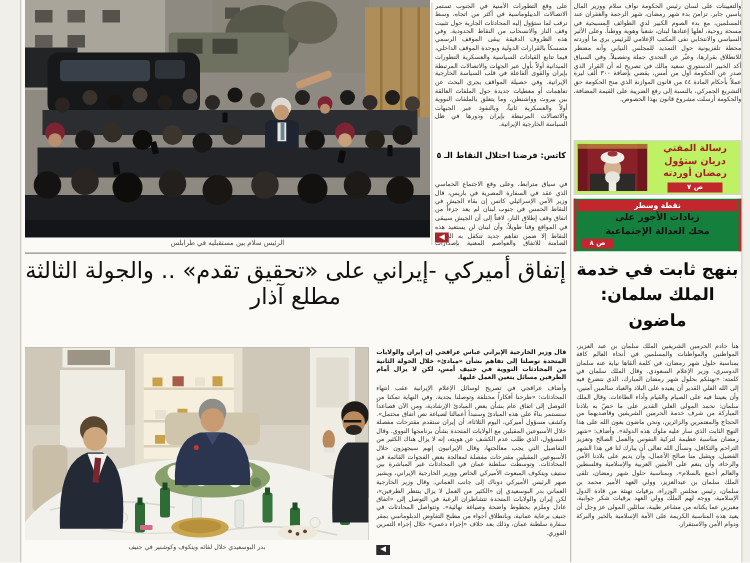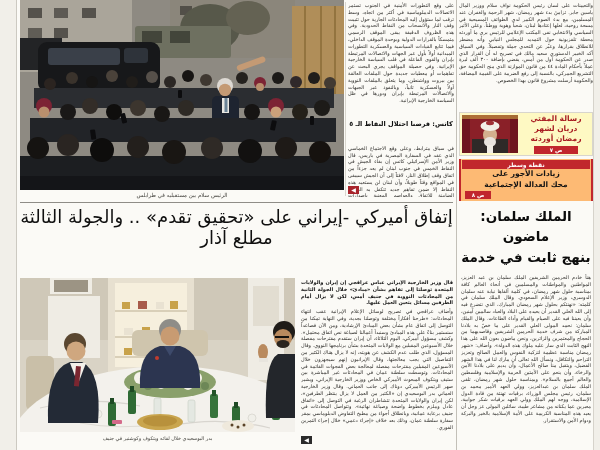--- a/index.html
+++ b/index.html
@@ -32,29 +32,29 @@
   .lead{font-weight:bold;color:#111;}
   .subhead{font-size:6.5px;font-weight:bold;text-align:center;color:#0d0d0d;margin:16px 0;}
   .cont-arrow{position:absolute;width:11px;height:8px;line-height:8px;text-align:center;
               color:#fff;font-size:6px;}
   .arr-top{left:348px;top:186px;background:#a8242b;}
   .arr-bot{left:301px;top:436px;background:#2b2b2b;}
 
   .sidebar{position:absolute;left:459px;top:0;width:134px;height:450px;}
   .sb-toptext{position:absolute;top:2px;left:0;width:134px;height:108px;direction:rtl;
               text-align:justify;font-size:5px;line-height:1.36;color:#2e2d2a;overflow:hidden;}
-  .mufti-box{position:absolute;top:112px;left:0;width:134px;height:44px;background:#fef9c3;
+  .mufti-box{position:absolute;top:112px;left:0;width:134px;height:44px;background:#bef264;
              border:1px solid #d8d5cd;box-sizing:border-box;}
   .mufti-photo{position:absolute;left:2px;top:2px;width:56px;height:38px;overflow:hidden;}
   .mufti-text{position:absolute;left:60px;top:1px;width:72px;text-align:center;direction:rtl;}
   .mufti-line{font-size:7.5px;font-weight:bold;color:#a81d22;line-height:1.35;}
   .badge{background:#c1272d;color:#fff;font-size:5.5px;font-weight:bold;text-align:center;
          line-height:8px;height:8px;direction:rtl;}
   .mufti-badge{width:44px;margin:1.5px auto 0;}
-  .point-box{position:absolute;top:159px;left:0;width:134px;height:42px;background:#fdba74;
+  .point-box{position:absolute;top:159px;left:0;width:134px;height:42px;background:#15803d;
              border-left:2px solid #c1272d;border-right:2px solid #c1272d;box-sizing:border-box;}
   .pb-header{margin:1px 1px 0;height:9px;background:#c1272d;color:#fff;font-size:6px;
              font-weight:bold;text-align:center;line-height:9px;direction:rtl;}
   .pb-line{font-size:7.5px;font-weight:bold;text-align:center;color:#141414;direction:rtl;
            line-height:1.45;}
   .pb-badge{position:absolute;left:4px;bottom:2px;width:26px;}
   .king{position:absolute;top:206px;left:0;width:134px;height:244px;}
   .king-hl{width:134px;text-align:center;font-weight:bold;font-size:13.5px;line-height:1.5;
            color:#0c0c0c;direction:rtl;}
   .king-body{position:absolute;top:68px;left:2px;width:130px;height:176px;direction:rtl;
@@ -277,35 +277,35 @@
           <rect x="10" y="24" width="36" height="14" fill="#2e2a28"></rect>
           <ellipse cx="28" cy="20" rx="7" ry="8" fill="#d3b08e"></ellipse>
           <ellipse cx="28" cy="27" rx="6" ry="5" fill="#e8e4de"></ellipse>
           <ellipse cx="28" cy="11" rx="9.5" ry="5" fill="#f2efe8"></ellipse>
           <ellipse cx="28" cy="8" rx="4" ry="2.2" fill="#a03036"></ellipse>
           <rect x="25" y="30" width="6" height="8" fill="#efece4"></rect>
         </svg>
       </div>
       <div class="mufti-text">
         <div class="mufti-line">رسالة المفتي</div>
-        <div class="mufti-line">دريان لشهر</div>
+        <div class="mufti-line">دريان ستؤول</div>
         <div class="mufti-line">رمضان أوردته</div>
         <div class="badge mufti-badge">ص ٧</div>
       </div>
     </div>
 
     <div class="point-box">
       <div class="pb-header">نقطة وسطر</div>
       <div class="pb-line">زيادات الأجور على</div>
       <div class="pb-line">محك العدالة الإجتماعية</div>
       <div class="badge pb-badge">ص ٨</div>
     </div>
 
     <div class="king">
       <div class="king-hl">
+        <div>بنهج ثابت في خدمة</div>
         <div>الملك سلمان: ماضون</div>
-        <div>بنهج ثابت في خدمة</div>
       </div>
       <div class="king-body">هنأ خادم الحرمين الشريفين الملك سلمان بن عبد العزيز، المواطنين والمواطنات والمسلمين في أنحاء العالم كافة بمناسبة حلول شهر رمضان، في كلمة ألقاها نيابة عنه سلمان الدوسري، وزير الإعلام السعودي. وقال الملك سلمان في كلمته: «نهنئكم بحلول شهر رمضان المبارك، الذي نتضرع فيه إلى الله العلي القدير أن يعيده على البلاد والعباد سالمين آمنين، وأن يعيننا فيه على الصيام والقيام وأداء الطاعات. وقال الملك سلمان: نحمد المولى العلي القدير على ما خصّ به بلادنا المباركة من شرف خدمة الحرمين الشريفين وقاصديهما من الحجاج والمعتمرين والزائرين، ونحن ماضون بعون الله على هذا النهج الثابت الذي سار عليه ملوك هذه الدولة». وأضاف: «شهر رمضان مناسبة عظيمة لتزكية النفوس والعمل الصالح وتعزيز التراحم والتكافل، ونسأل الله تعالى أن يبارك لنا في هذا الشهر الفضيل، ويتقبل منا صالح الأعمال، وأن يديم على بلادنا الأمن والرخاء، وأن ينعم على الأمتين العربية والإسلامية وفلسطين والعالم أجمع بالسلام». وبمناسبة حلول شهر رمضان، تلقى الملك سلمان بن عبدالعزيز، وولي العهد الأمير محمد بن سلمان، رئيس مجلس الوزراء، برقيات تهنئة من قادة الدول الإسلامية، ووجه لهم الملك وولي العهد برقيات شكر جوابية، معبرين عما يكنانه من مشاعر طيبة، سائلين المولى عز وجل أن يعيد هذه المناسبة الكريمة على الأمة الإسلامية بالخير والبركة ودوام الأمن والاستقرار.</div>
     </div>
   </div>
 
 </div>
 
 </body></html>

